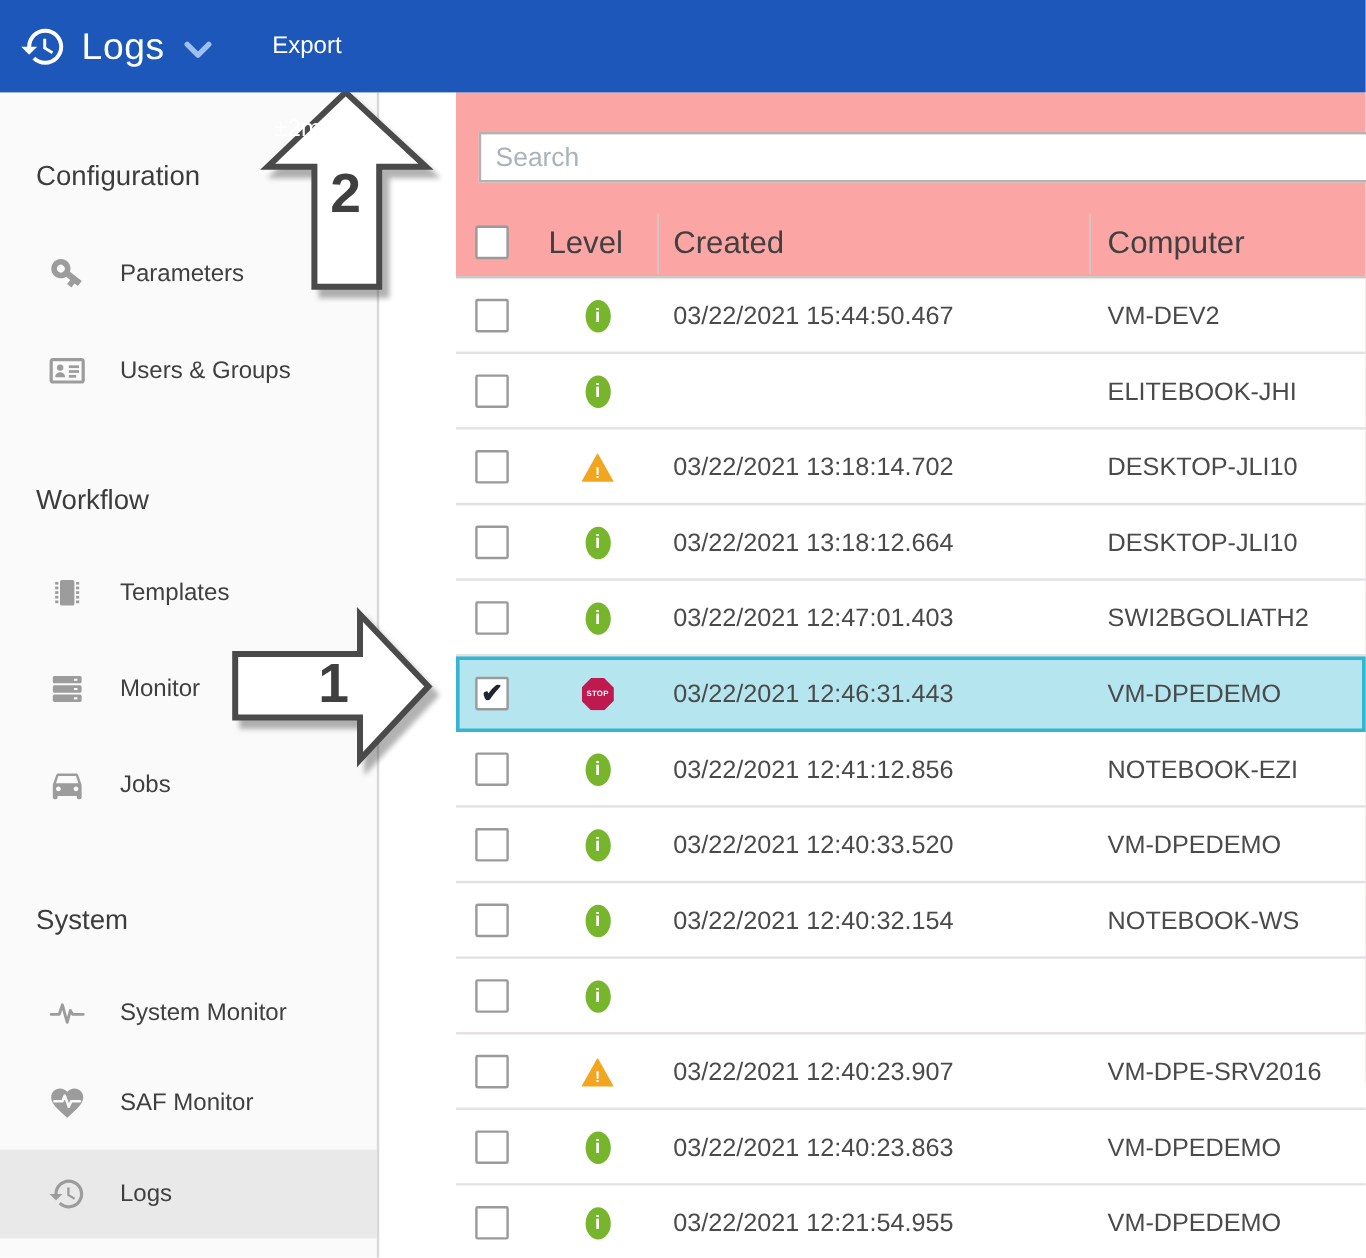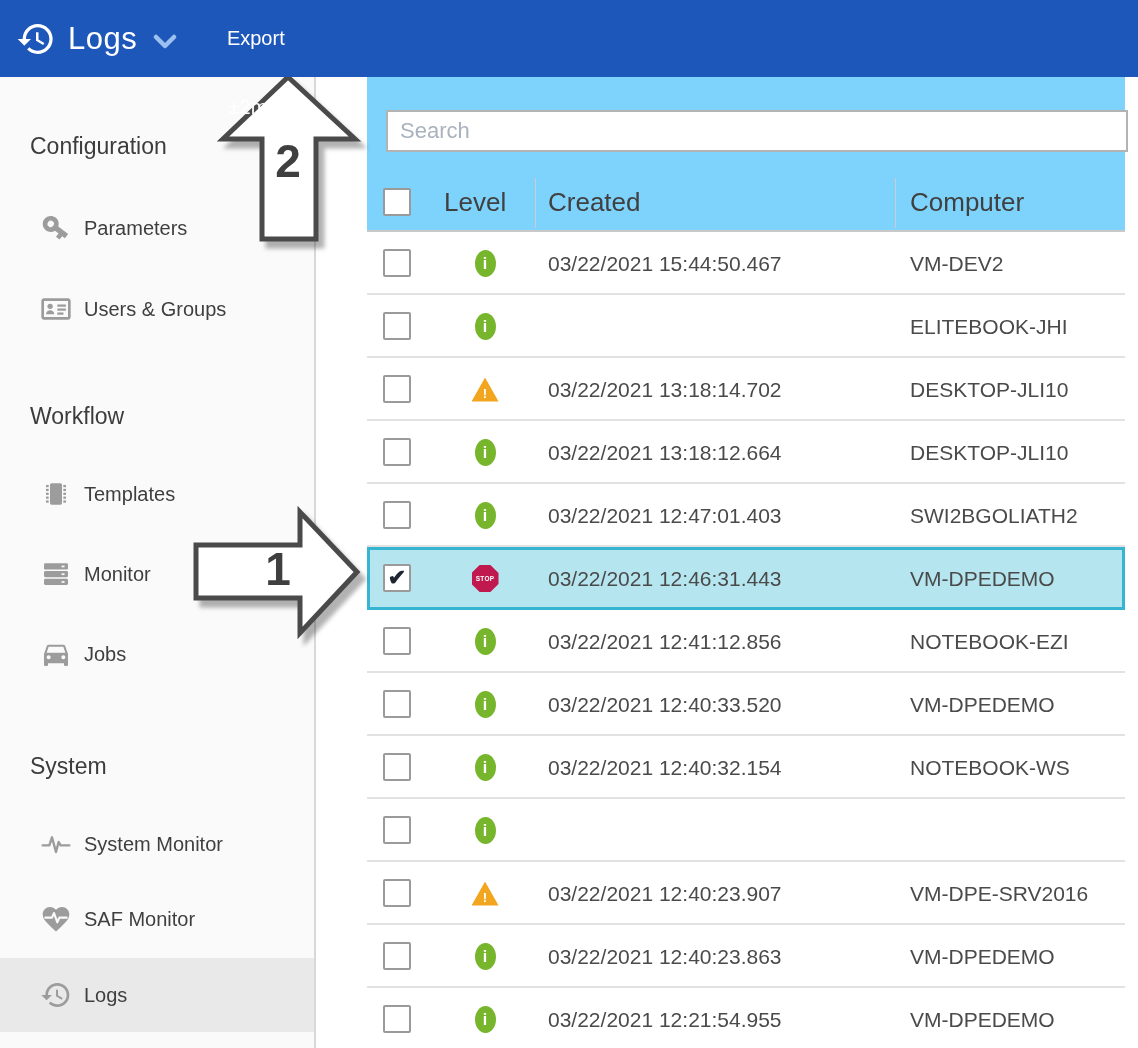--- a/index.html
+++ b/index.html
@@ -17,29 +17,29 @@
   .topmenu-item { color:#fff; font-size:20px; cursor:pointer; }
 
   
   .sidebar { position:absolute; left:0; top:77px; width:316px; height:971px;
              background:#fafafa; border-right:2px solid #d8d8d8; }
   .side-heading { position:absolute; left:30px; height:30px; font-size:23px;
                   color:#3c3c3c; }
   .side-item { position:absolute; left:0; width:100%; height:44px; display:flex;
                align-items:center; cursor:pointer; }
   .side-item .s-icon { position:absolute; left:40px; width:32px; height:32px; }
-  .side-item .s-label { position:absolute; left:84px; font-size:20px; color:#3f3f3f; }
+  .side-item .s-label { position:absolute; left:100px; font-size:20px; color:#3f3f3f; }
   .side-item.selected { background:#e9e9e9; }
   .s-icon svg { width:100%; height:100%; fill:#9c9c9c; }
   .s-icon svg .stroke-only { fill:none; stroke:#9c9c9c; stroke-width:1.8;
                              stroke-linecap:round; stroke-linejoin:round; }
 
   
-  .content { position:absolute; left:367px; top:77px; width:758px; height:825px;
-             background:#7dd3fc; }
+  .content { position:absolute; left:380px; top:77px; width:758px; height:825px;
+             background:#fca5a5; }
   .search-input { position:absolute; left:19px; top:33px; right:-3px; height:42px;
                   border:2px solid #b3b3b3; background:#fff; font-size:22px;
                   padding:0 12px; color:#3f3f3f; outline:none;
                   font-family:"Liberation Sans", sans-serif; }
   .search-input::placeholder { color:#a9b2bd; opacity:1; }
 
   .thead { position:absolute; left:0; top:97px; right:0; height:58px;
            border-bottom:2px solid #c9c9c9; }
   .col-div { position:absolute; top:4px; bottom:2px; width:1px; background:#cccccc; }
   .th { position:absolute; top:0; height:100%; display:flex; align-items:center;

